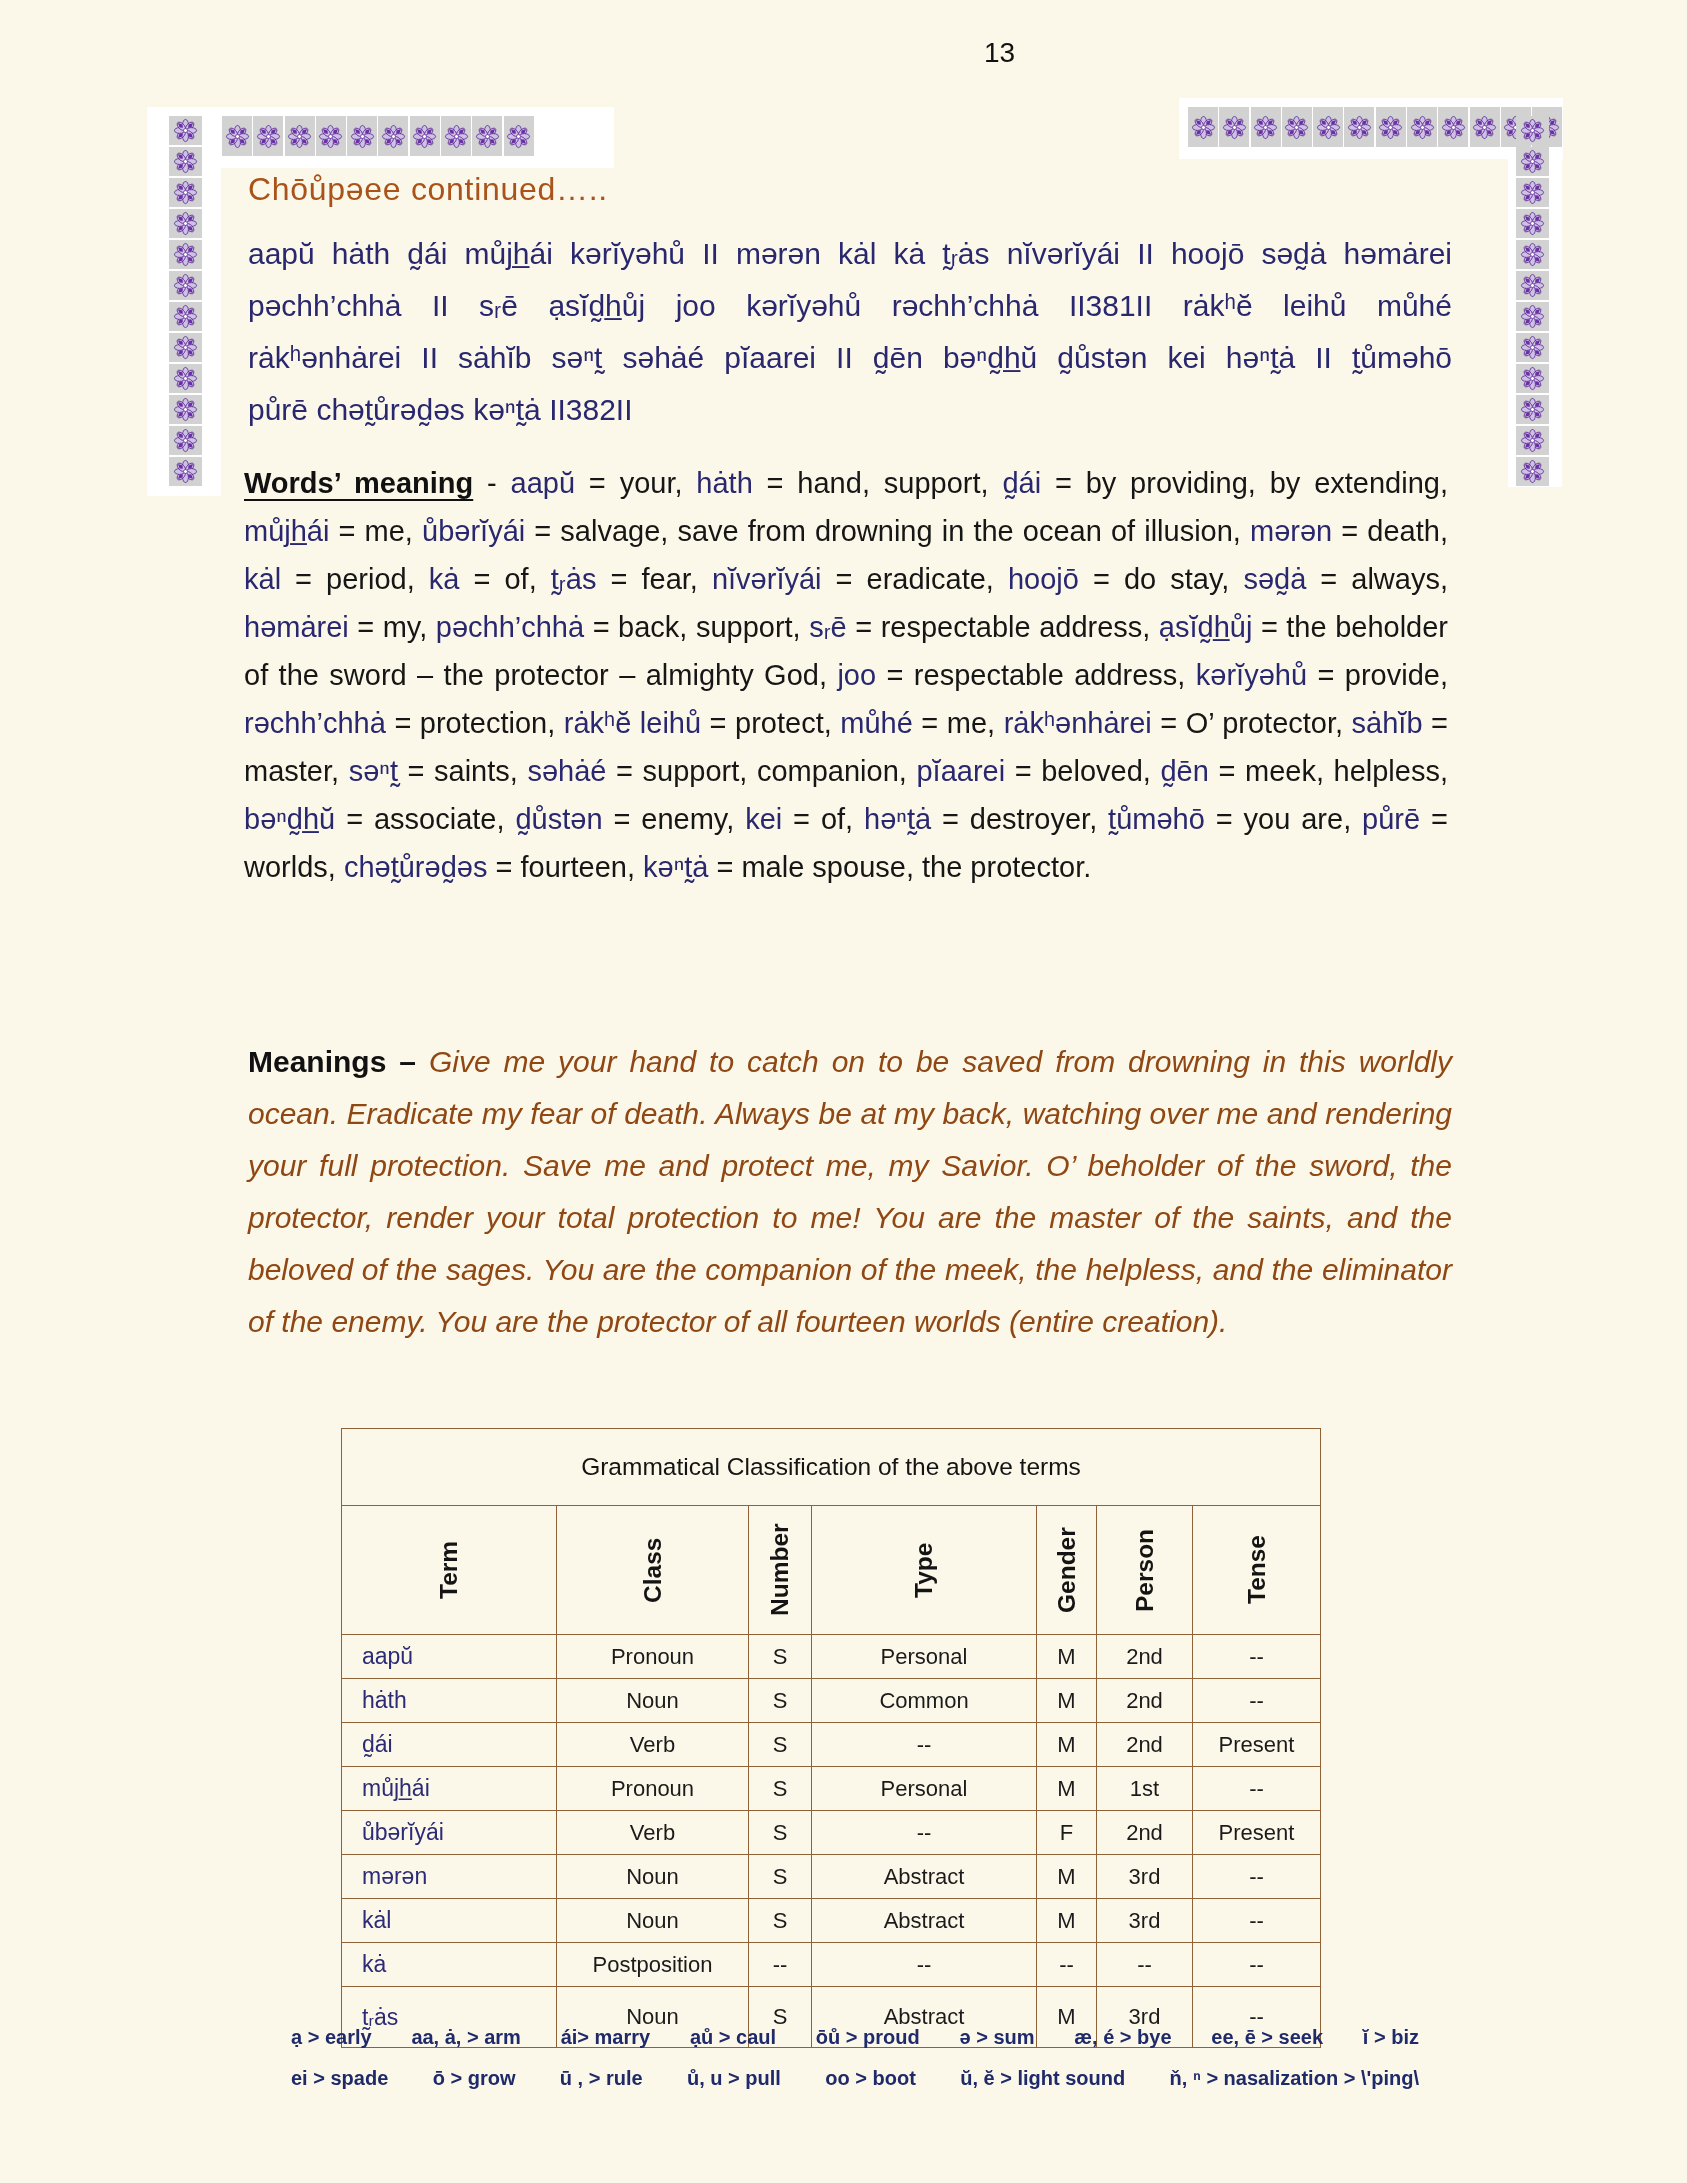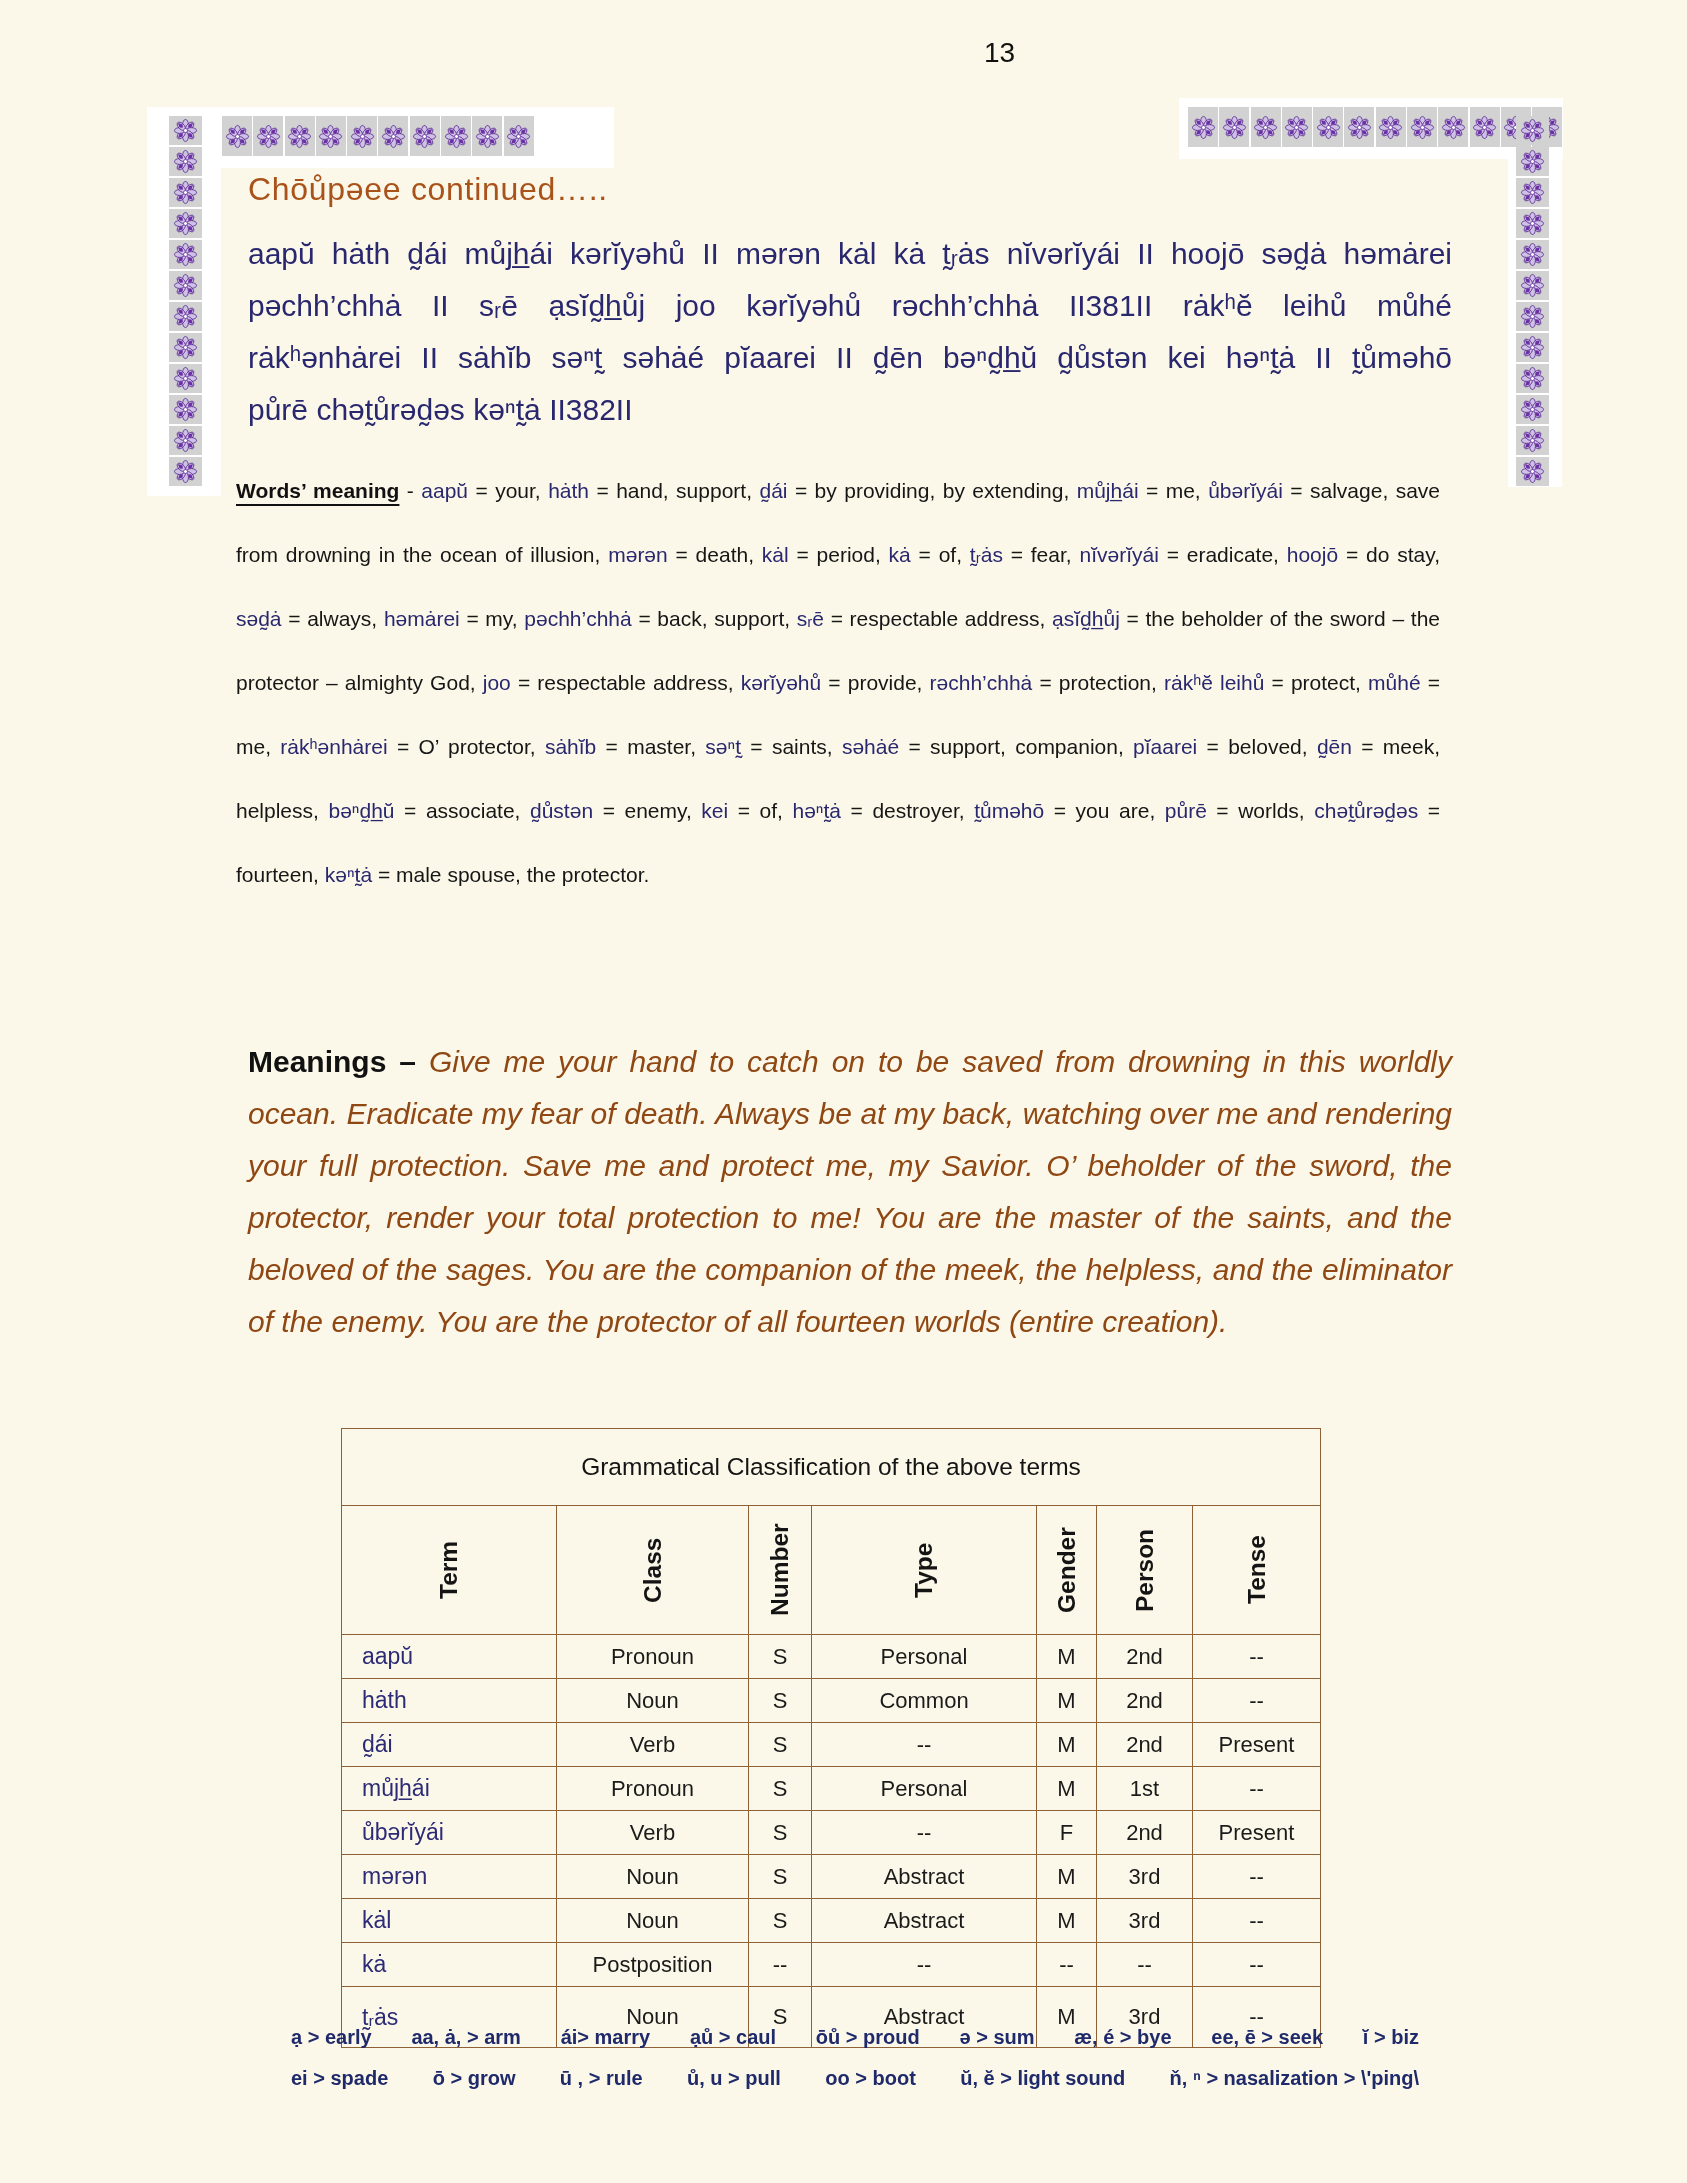--- a/index.html
+++ b/index.html
@@ -25,21 +25,21 @@
 
   
   #heading{left:248px;top:171px;font-size:32px;color:#A9531B;letter-spacing:0.7px;text-align:right;}
 
   
   #verse{left:248px;top:228px;width:1204px;color:#29286F;font-size:30px;line-height:52px;}
   .vline{text-align:justify;text-align-last:justify;white-space:normal;}
   .vline.last{text-align-last:left;}
 
   
-  #words{left:236px;top:459px;width:1204px;font-size:21px;line-height:64px;color:#161616;text-align:justify;}
+  #words{left:244px;top:459px;width:1204px;font-size:29px;line-height:48px;color:#161616;text-align:justify;}
   #words .hd{font-weight:700;text-decoration:underline;text-underline-offset:6px;text-decoration-thickness:2px;color:#111;}
   #words .t{color:#29286F;}
   #words .e{color:#161616;}
 
   
   #meanings{left:248px;top:1036px;width:1204px;font-size:30px;line-height:52px;text-align:justify;color:#8F4713;}
   #meanings .hd{font-style:normal;font-weight:700;color:#111;text-underline-offset:6px;text-decoration-thickness:2px;}
   #meanings .it{font-style:italic;font-weight:500;}
 
   

